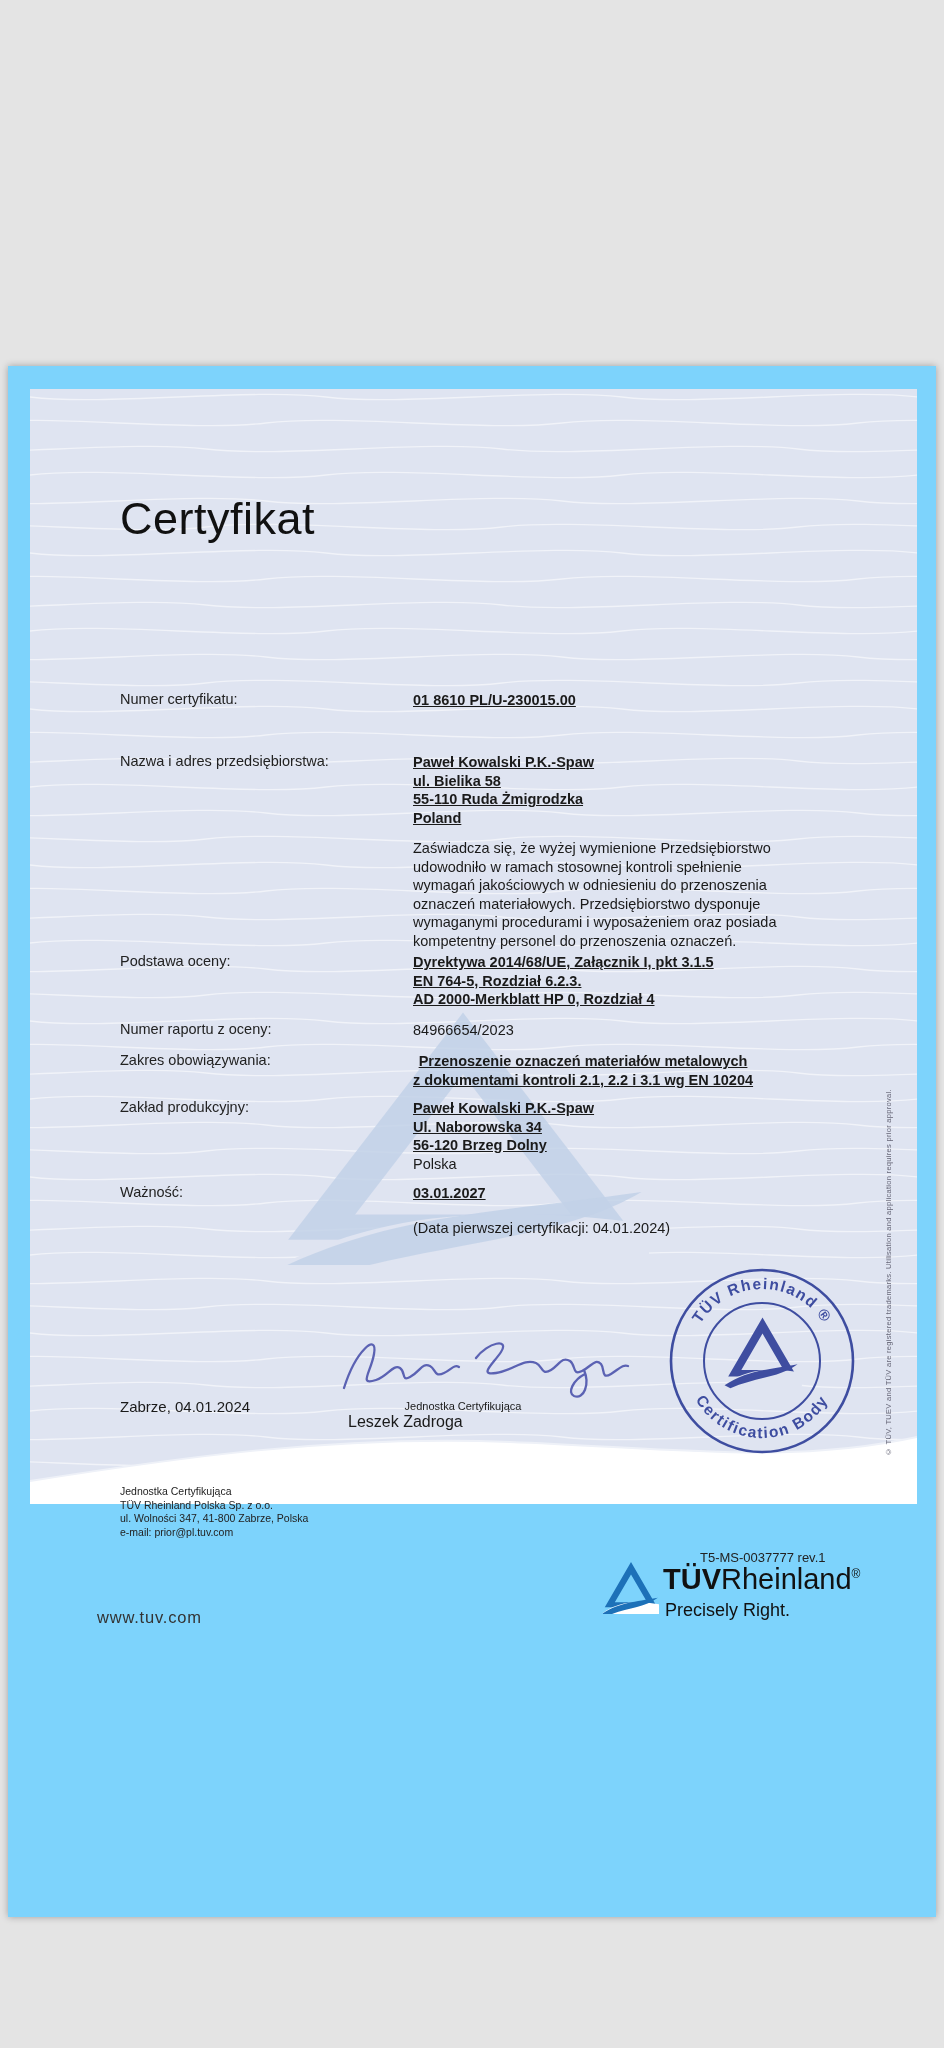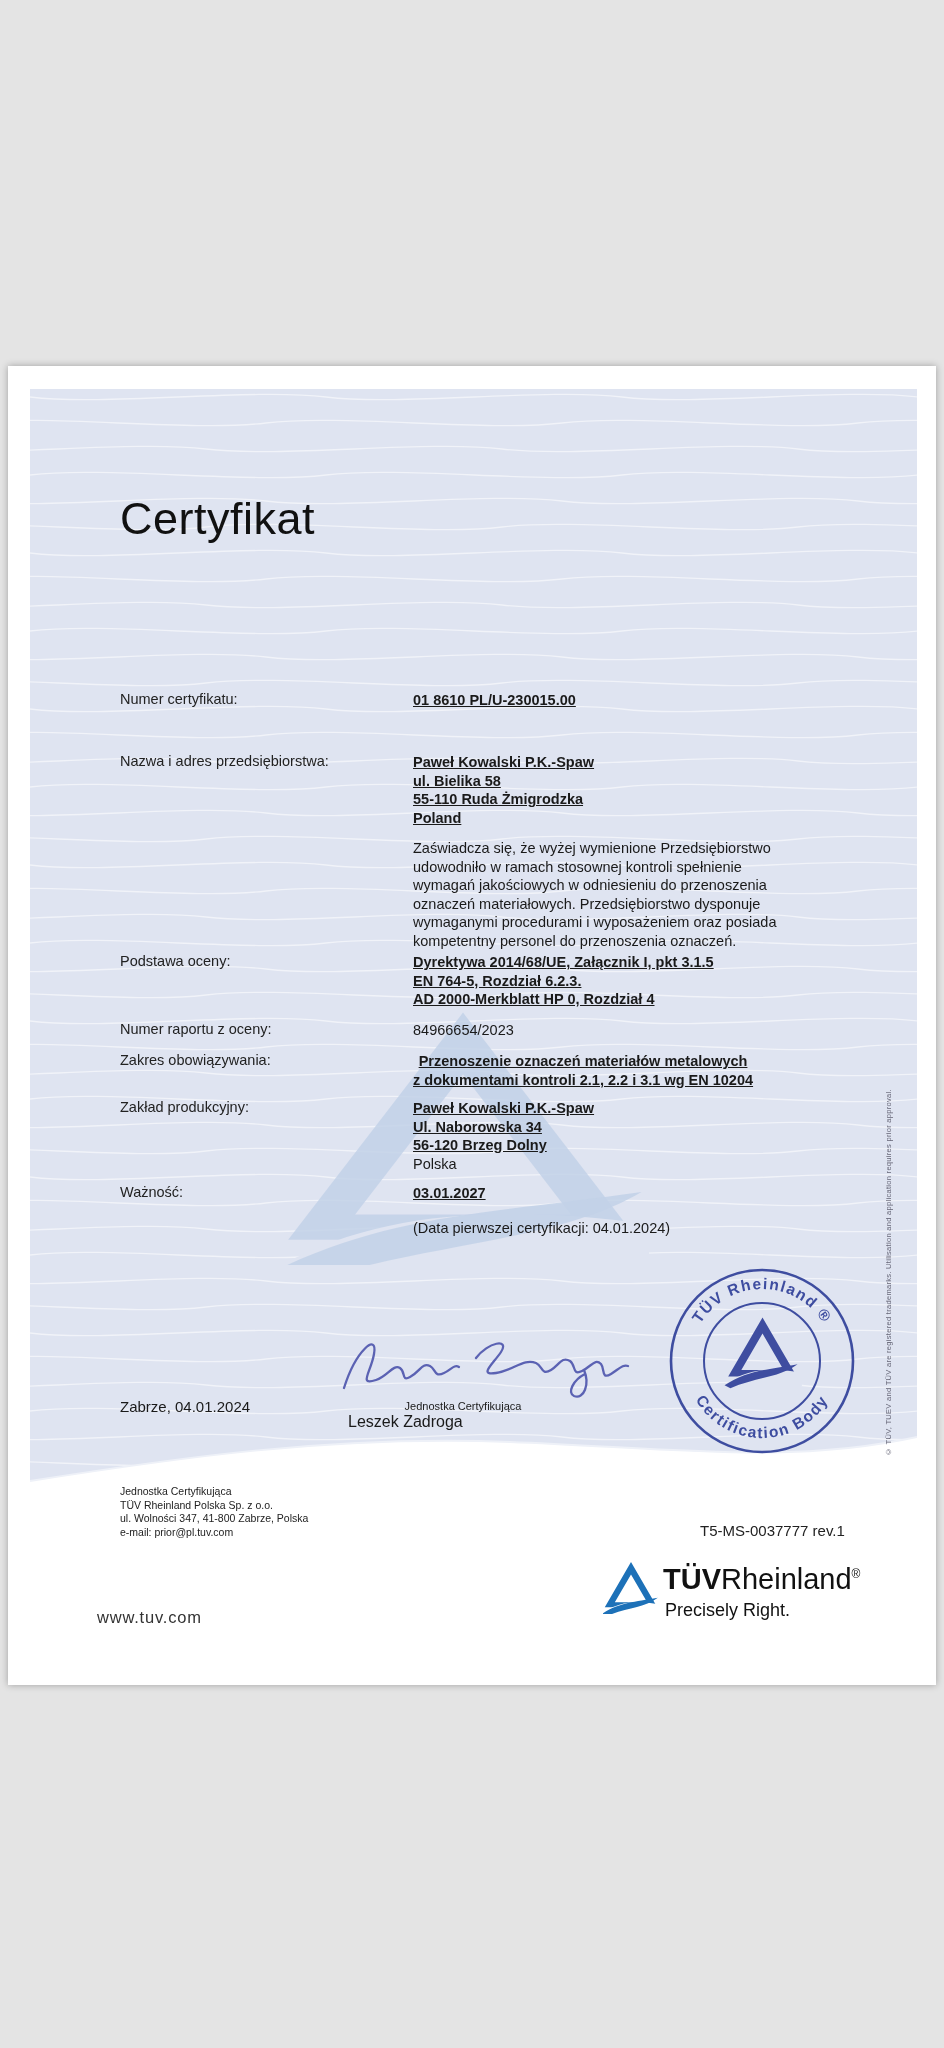--- a/index.html
+++ b/index.html
@@ -1,22 +1,22 @@
 <!DOCTYPE html>
 <html><head>
 <meta charset="utf-8">
 <style>
   html,body{margin:0;padding:0;}
   body{
     width:944px;height:2048px;background:#e4e4e4;position:relative;
     font-family:"Liberation Sans", sans-serif;color:#1a1a1a;overflow:hidden;
   }
   .page{
-    position:absolute;left:8px;top:366px;width:928px;height:1319px;
-    background:#ffffff;box-shadow:0 0 7px rgba(0,0,0,0.30);
+    position:absolute;left:8px;top:366px;width:928px;height:1551px;
+    background:#7dd3fc;box-shadow:0 0 7px rgba(0,0,0,0.30);
   }
   .panel{
     position:absolute;left:22px;top:23px;width:887px;height:1115px;
     background:#dfe4f1;overflow:hidden;
   }
   .panel svg.deco{position:absolute;left:0;top:0;}
   .watermark{position:absolute;left:247px;top:618px;}
   .bottomwave{position:absolute;left:0;top:1030px;}
   .abs{position:absolute;}
   .title{font-size:45px;letter-spacing:0.5px;color:#111;}
@@ -30,21 +30,21 @@
   .para{font-size:14.5px;line-height:18.6px;}
   .sig-role{font-size:11px;text-align:center;}
   .sig-name{font-size:16px;text-align:left;}
   .place-date{font-size:15px;}
   .sidebar-note{
     position:absolute;left:876px;top:700px;height:390px;
     writing-mode:vertical-rl;transform:rotate(180deg);
     font-size:7.5px;color:#667;letter-spacing:0.3px;white-space:nowrap;
   }
   .footer-issuer{font-size:10.5px;line-height:13.5px;color:#222;}
-  .doc-code{font-size:15px;color:#222;}
+  .doc-code{font-size:13px;color:#222;margin-top:28px;}
   .brand{font-size:29px;color:#111;white-space:nowrap;}
   .brand .bold{font-weight:bold;}
   .brand sup{font-size:12px;}
   .tagline{font-size:18px;color:#111;}
   .website{font-size:16.5px;letter-spacing:0.8px;color:#333;}
 </style>
 </head>
 <body>
 
 <div class="page">

